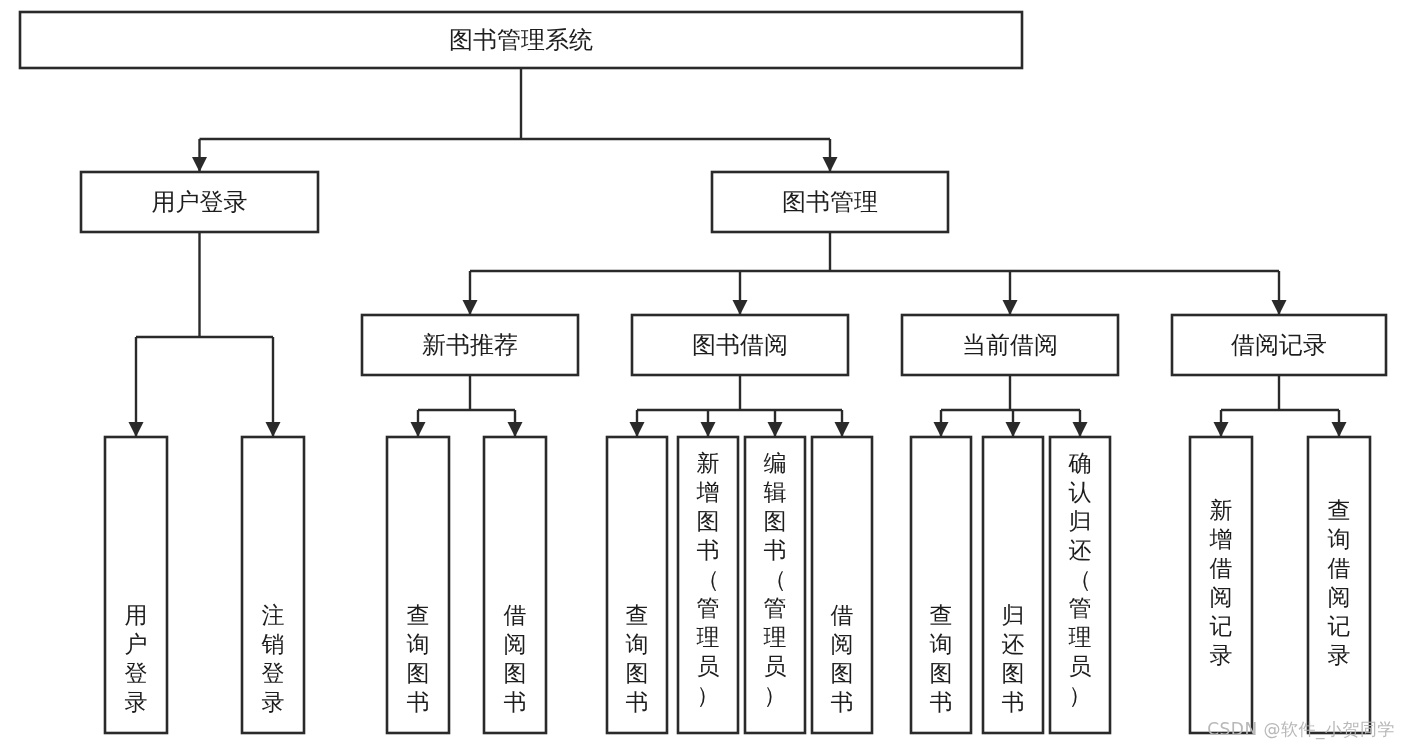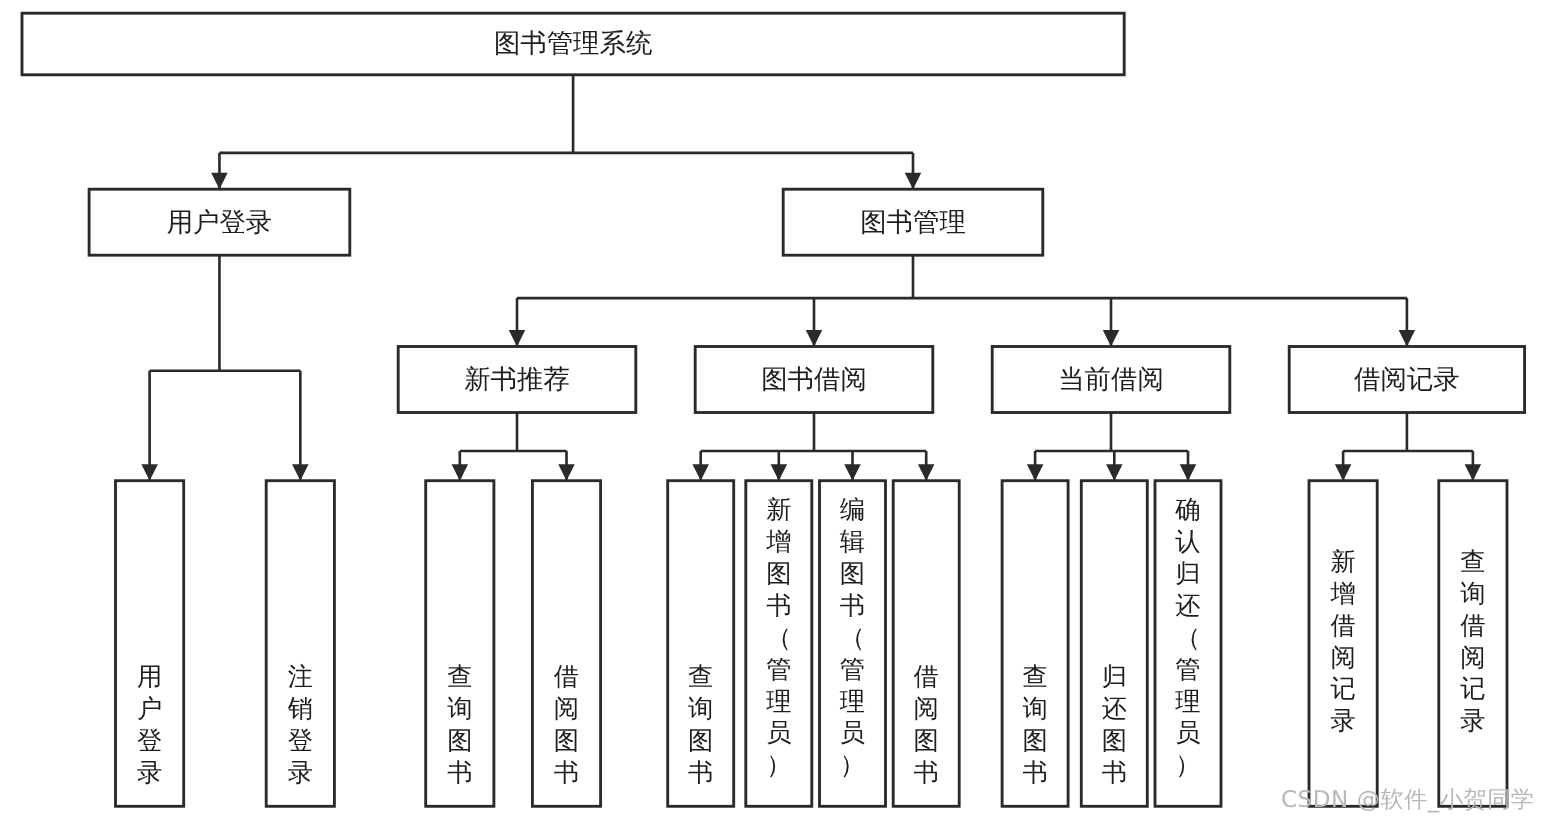--- a/index.html
+++ b/index.html
@@ -50,21 +50,21 @@
     fill: none;
   }
   .arrow-head {
     fill: #2a2a2a;
     stroke: none;
   }
   .watermark {
     position: absolute;
     right: 10px;
     bottom: 6px;
-    font-size: 21px;
+    font-size: 17px;
     color: #b8b8b8;
     letter-spacing: 0.5px;
     font-family: "DejaVu Sans", "Liberation Sans", sans-serif;
     white-space: nowrap;
     pointer-events: none;
   }
 </style>
 </head>
 <body>
 

